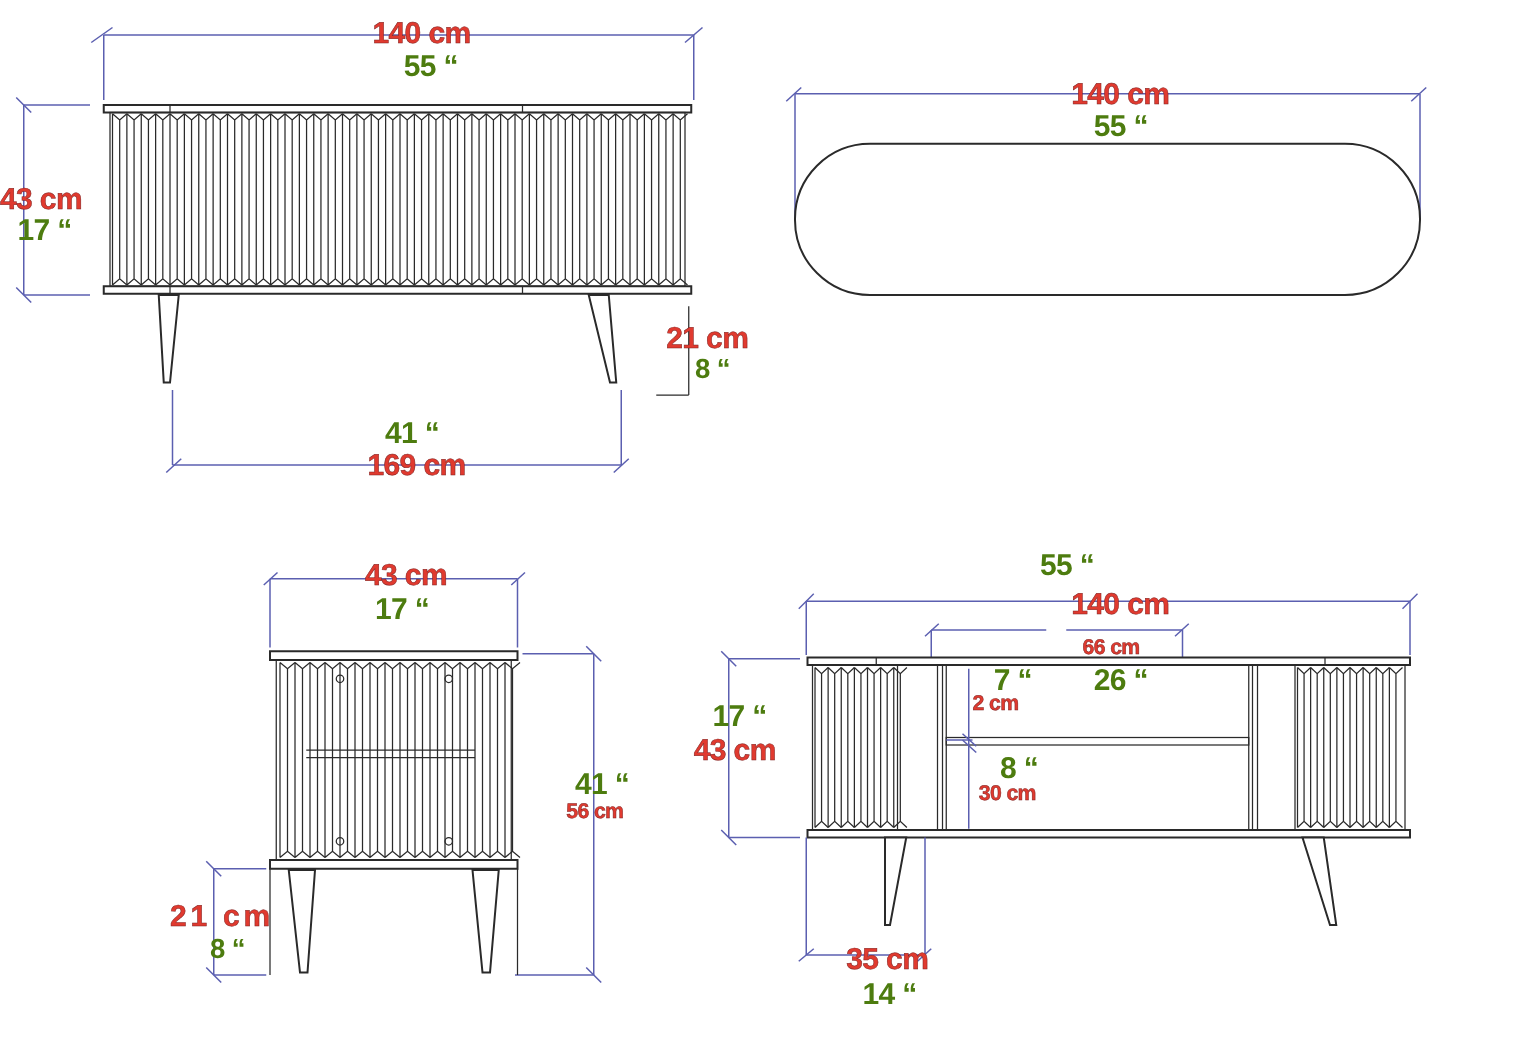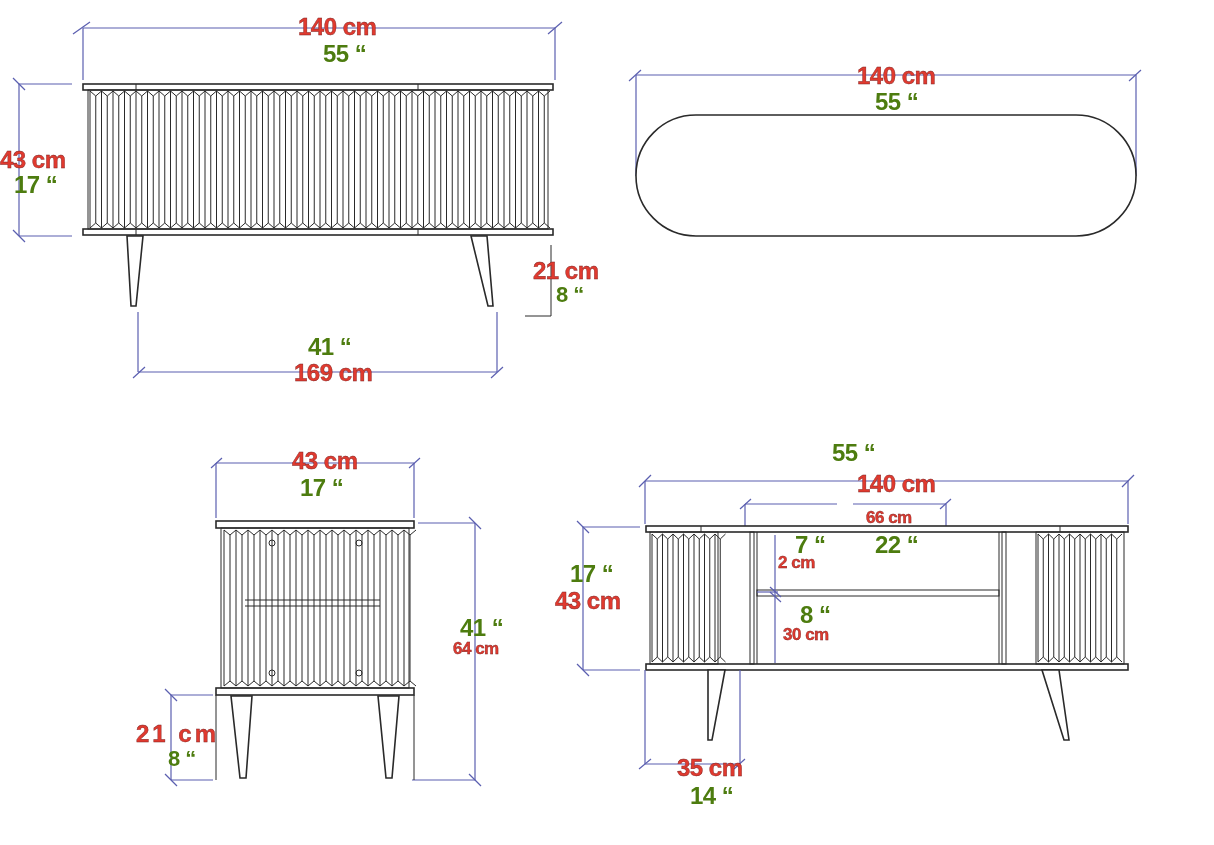--- a/index.html
+++ b/index.html
@@ -240,28 +240,28 @@
 <span class="lbl in mid" style="left:556px;top:282px;">8 “</span>
 <span class="lbl in big" style="left:308px;top:333px;">41 “</span>
 <span class="lbl cm big" style="left:294px;top:359px;">169 cm</span>
 
 <span class="lbl cm big" style="left:857px;top:62px;">140 cm</span>
 <span class="lbl in big" style="left:875px;top:88px;">55 “</span>
 
 <span class="lbl cm big" style="left:292px;top:447px;">43 cm</span>
 <span class="lbl in big" style="left:300px;top:474px;">17 “</span>
 <span class="lbl in big" style="left:460px;top:614px;">41 “</span>
-<span class="lbl cm sm" style="left:453px;top:639px;">64 cm</span>
+<span class="lbl cm sm" style="left:453px;top:639px;">56 cm</span>
 <span class="lbl cm big" style="left:136px;top:720px;letter-spacing:3px;">21 cm</span>
 <span class="lbl in mid" style="left:168px;top:746px;">8 “</span>
 
 <span class="lbl in big" style="left:832px;top:439px;">55 “</span>
 <span class="lbl cm big" style="left:857px;top:470px;">140 cm</span>
 <span class="lbl cm sm" style="left:866px;top:508px;">66 cm</span>
-<span class="lbl in big" style="left:875px;top:531px;">22 “</span>
+<span class="lbl in big" style="left:875px;top:531px;">26 “</span>
 <span class="lbl in big" style="left:795px;top:531px;">7 “</span>
 <span class="lbl cm sm" style="left:778px;top:553px;">2 cm</span>
 <span class="lbl in big" style="left:800px;top:601px;">8 “</span>
 <span class="lbl cm sm" style="left:783px;top:625px;">30 cm</span>
 <span class="lbl in big" style="left:570px;top:560px;">17 “</span>
 <span class="lbl cm big" style="left:555px;top:587px;">43 cm</span>
 <span class="lbl cm big" style="left:677px;top:754px;">35 cm</span>
 <span class="lbl in big" style="left:690px;top:782px;">14 “</span>
 
 </body></html>

